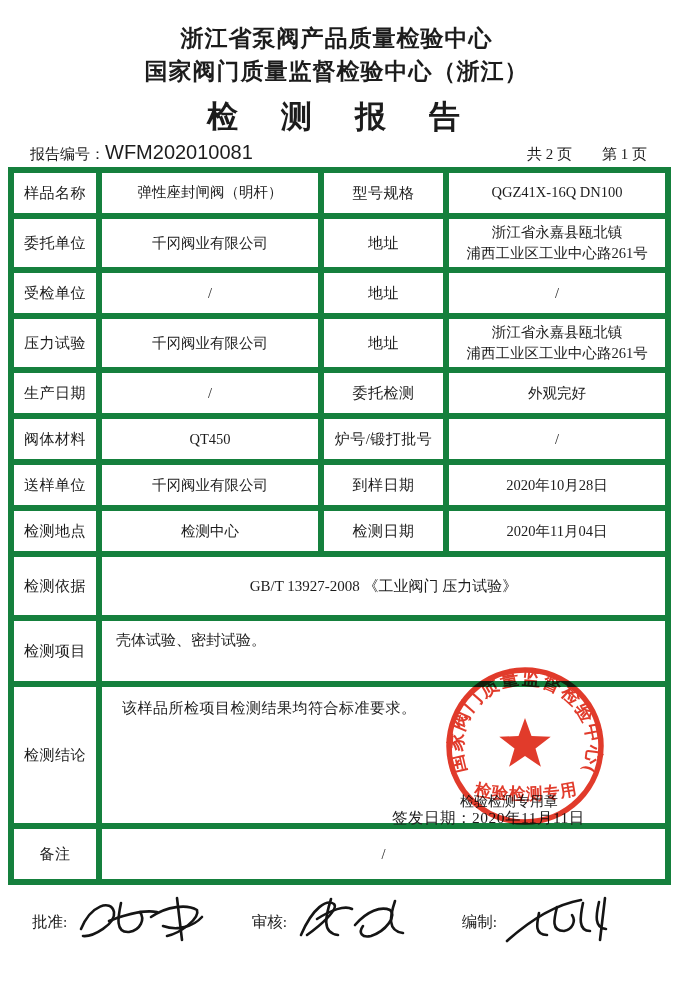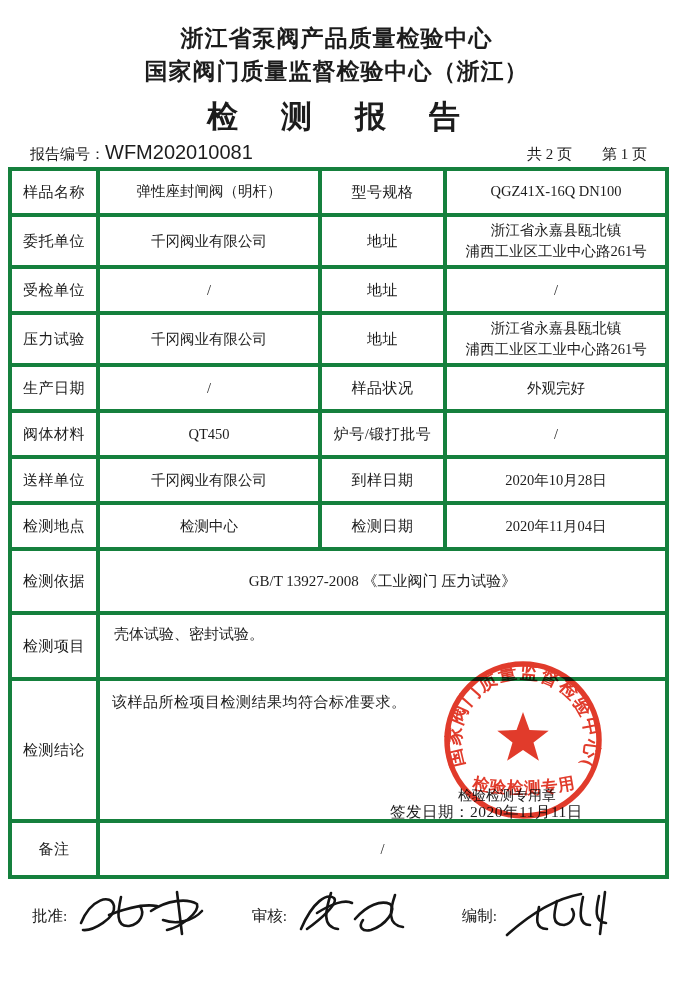--- a/index.html
+++ b/index.html
@@ -13,32 +13,32 @@
 
   
   .org-title { text-align:center; font-weight:bold; font-size:23px; line-height:33px; letter-spacing:1px; }
   .report-title { text-align:center; font-weight:bold; font-size:31px; line-height:40px; margin-top:9px; margin-bottom:4px; letter-spacing:6px; font-family:"Liberation Sans","DejaVu Sans",sans-serif; }
   .report-meta { display:flex; justify-content:space-between; align-items:flex-end; font-size:15px; padding:0 18px 3px 22px; }
   .report-no b { font-weight:normal; font-family:Liberation Sans, sans-serif; font-size:20px; letter-spacing:0; }
 
   
   table.info { width:657px; border-collapse:collapse; table-layout:fixed; }
   table.info td {
-    border:4px solid #15803d; font-size:15px; vertical-align:middle;
+    border:6px solid #15803d; font-size:15px; vertical-align:middle;
     padding:3px 4px; text-align:center; height:46px;
   }
   table.info td.lbl { letter-spacing:0.5px; }
   table.info td.val { white-space:pre-line; line-height:1.45; font-size:14.5px; }
   tr.r-basis td { height:64px;margin-left:24px; }
   tr.r-items td { height:66px; }
   tr.r-items td.span-val { text-align:left; vertical-align:top; padding:10px 6px 0 14px; }
   tr.r-concl td { height:142px; }
   tr.r-remark td { height:56px; }
   td.concl-cell { position:relative; text-align:left; vertical-align:top; padding:0; overflow:visible; }
-  .concl-text { position:absolute; left:12px; top:12px; font-size:15px; letter-spacing:0.5px; }
+  .concl-text { position:absolute; left:20px; top:12px; font-size:15px; letter-spacing:0.5px; }
   .seal-caption { position:absolute; left:358px; top:106px; font-size:14px; color:#222; z-index:1; }
   .issue-date { position:absolute; left:290px; top:121px; font-size:15.5px; z-index:1; letter-spacing:0.5px; }
   .stamp-wrap { position:absolute; left:338px; top:-26px; width:170px; height:170px; z-index:2;
                 opacity:.93; mix-blend-mode:multiply; pointer-events:none; }
   .stamp-wrap svg { width:170px; height:170px; }
 
   
   .footer { display:flex; justify-content:space-between; align-items:center; padding:14px 34px 0 24px; }
   .sig-group { display:flex; align-items:center; font-size:15.5px; }
   .sig-group svg { margin-left:4px; margin-top:-6px; }
@@ -88,21 +88,21 @@
         <tr>
           <td class="lbl">压力试验</td>
           <td class="val">千冈阀业有限公司</td>
           <td class="lbl">地址</td>
           <td class="val">浙江省永嘉县瓯北镇
 浦西工业区工业中心路261号</td>
         </tr>
         <tr>
           <td class="lbl">生产日期</td>
           <td class="val">/</td>
-          <td class="lbl">样品状况</td>
+          <td class="lbl">委托检测</td>
           <td class="val">外观完好</td>
         </tr>
         <tr>
           <td class="lbl">阀体材料</td>
           <td class="val">QT450</td>
           <td class="lbl">炉号/锻打批号</td>
           <td class="val">/</td>
         </tr>
         <tr>
           <td class="lbl">送样单位</td>

